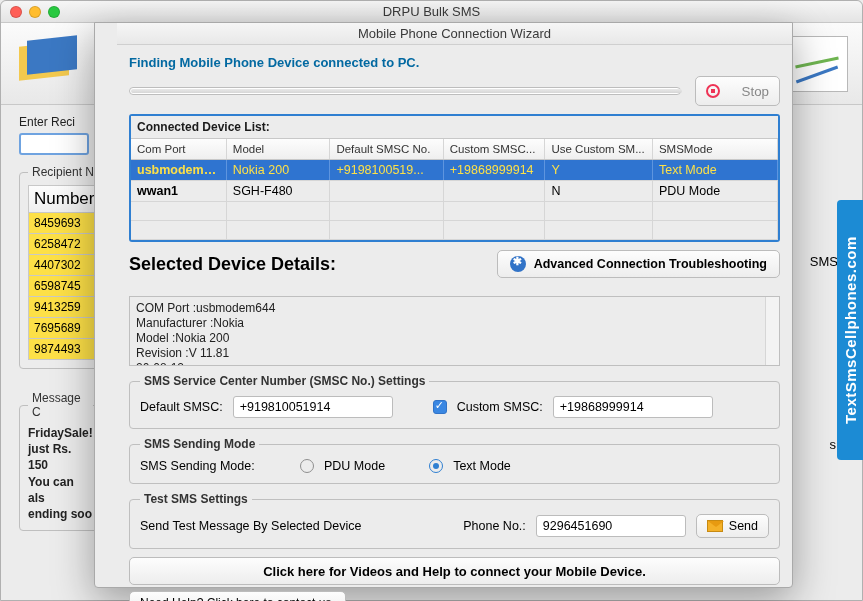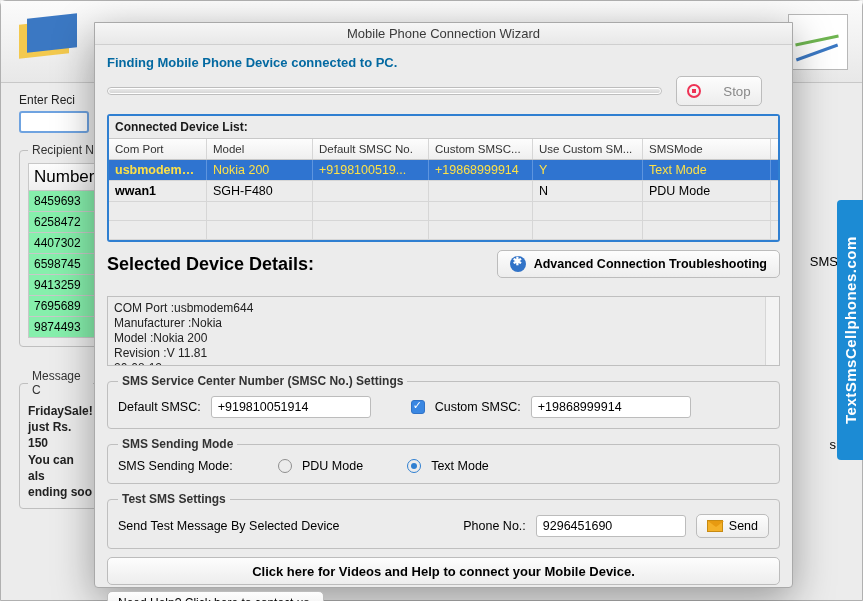--- a/index.html
+++ b/index.html
@@ -20,25 +20,25 @@
 .env-icon::after { content: ""; position: absolute; left: 12px; top: 2px; width: 50px; height: 34px; background: #3b78c3; transform: skewY(-6deg); }
 .chart-ic { width: 60px; height: 56px; background: #fff; border: 1px solid #b8b8b8; position: relative; margin-left: auto; }
 .chart-ic::before { content: ""; position: absolute; left: 6px; top: 36px; width: 44px; height: 3px; background: #3b78c3; transform: rotate(-20deg); }
 .chart-ic::after { content: ""; position: absolute; left: 6px; top: 24px; width: 44px; height: 3px; background: #6fb551; transform: rotate(-12deg); }
 .bg-body { padding: 10px 18px; }
 .bg-label { font-size: 12px; color: #222; margin-bottom: 4px; display: block; }
 .bg-input { width: 70px; height: 22px; background: #fff; border: 2px solid #6fa3e0; border-radius: 3px; }
 .bg-fieldset { border: 1px solid #bfbfbf; border-radius: 4px; padding: 6px 8px 8px; margin-top: 10px; position: relative; width: 80px; }
 .bg-fieldset legend, .fset legend { font-size: 12px; color: #333; padding: 0 4px; background: #ececec; }
 .bg-table-head { background: linear-gradient(#fdfdfd,#efefef); border: 1px solid #c8c8c8; font-size: 17px; padding: 3px 5px; }
-.bg-row { border: 1px solid #c8c8c8; border-top: none; font-size: 12px; padding: 3px 5px; background: #86efac; }
+.bg-row { border: 1px solid #c8c8c8; border-top: none; font-size: 12px; padding: 3px 5px; background: #fde047; }
 .bg-msg { font-size: 12px; line-height: 1.35; color: #222; }
 
 
-.modal { position: absolute; left: 94px; top: 22px; width: 699px; height: 566px; background: #ececec; border: 1px solid #a9a9a9; border-radius: 0 0 4px 4px; box-shadow: 0 12px 40px rgba(0,0,0,.35); }
+.modal { position: absolute; left: 94px; top: 22px; width: 699px; height: 566px; background: #ececec; border: 1px solid #a9a9a9; border-radius: 0 0 4px 4px; box-shadow: 0 12px 40px rgba(0,0,0,.35); padding-left: 22px; }
 .modal-title { height: 22px; background: linear-gradient(#f6f6f6,#e8e8e8); border-bottom: 1px solid #cfcfcf; text-align: center; font-size: 13px; color: #3a3a3a; line-height: 22px; }
 .modal-body { padding: 10px 12px; }
 
 .finding { font-weight: 700; font-size: 13px; color: #0369a1; margin-bottom: 6px; }
 .progress { height: 8px; background: #fff; border: 1px solid #bdbdbd; border-radius: 4px; width: 555px; display: inline-block; vertical-align: middle; position: relative; }
 .progress::after { content: ""; position: absolute; left: 1px; top: 1px; height: 4px; width: 551px; background: linear-gradient(#e8e8e8,#d6d6d6); border-radius: 3px; }
 .stop-btn { display: inline-flex; align-items: center; gap: 22px; width: 86px; height: 30px; background: linear-gradient(#fdfdfd,#ededed); border: 1px solid #bcbcbc; border-radius: 5px; justify-content: center; vertical-align: middle; margin-left: 14px; color: #888; }
 .stop-ic { width: 14px; height: 14px; border-radius: 50%; border: 2px solid #e35; position: relative; }
 .stop-ic::after { content: ""; position: absolute; left: 3px; top: 3px; width: 4px; height: 4px; background: #e35; }
 
@@ -80,20 +80,28 @@
 .help-btn { width: 100%; height: 28px; background: linear-gradient(#fdfdfd,#ededed); border: 1px solid #bcbcbc; border-radius: 5px; font-weight: 700; font-size: 13px; margin-top: 8px; }
 .contact-btn { height: 24px; padding: 0 10px; background: linear-gradient(#fdfdfd,#ededed); border: 1px solid #bcbcbc; border-radius: 5px; font-size: 12px; margin-top: 6px; }
 
 
 .wm { position: absolute; right: 0; top: 200px; width: 26px; height: 260px; background: #1c8bd4; color: #fff; writing-mode: vertical-rl; transform: rotate(180deg); text-align: center; font-size: 15px; font-weight: 600; letter-spacing: .5px; display: flex; align-items: center; justify-content: center; border-radius: 0 4px 4px 0; }
 </style>
 </head>
 <body>
 
 <div class="main-window">
+  <div class="titlebar">
+    <div class="traffic">
+      <div class="dot red"></div>
+      <div class="dot yellow"></div>
+      <div class="dot green"></div>
+    </div>
+    <div class="title">DRPU Bulk SMS</div>
+  </div>
 
   <div class="bg-toolbar">
     <div class="env-icon"></div>
     <div class="chart-ic"></div>
   </div>
 
   <div class="bg-body">
     <span class="bg-label">Enter Reci</span>
     <div class="bg-input"></div>
 

